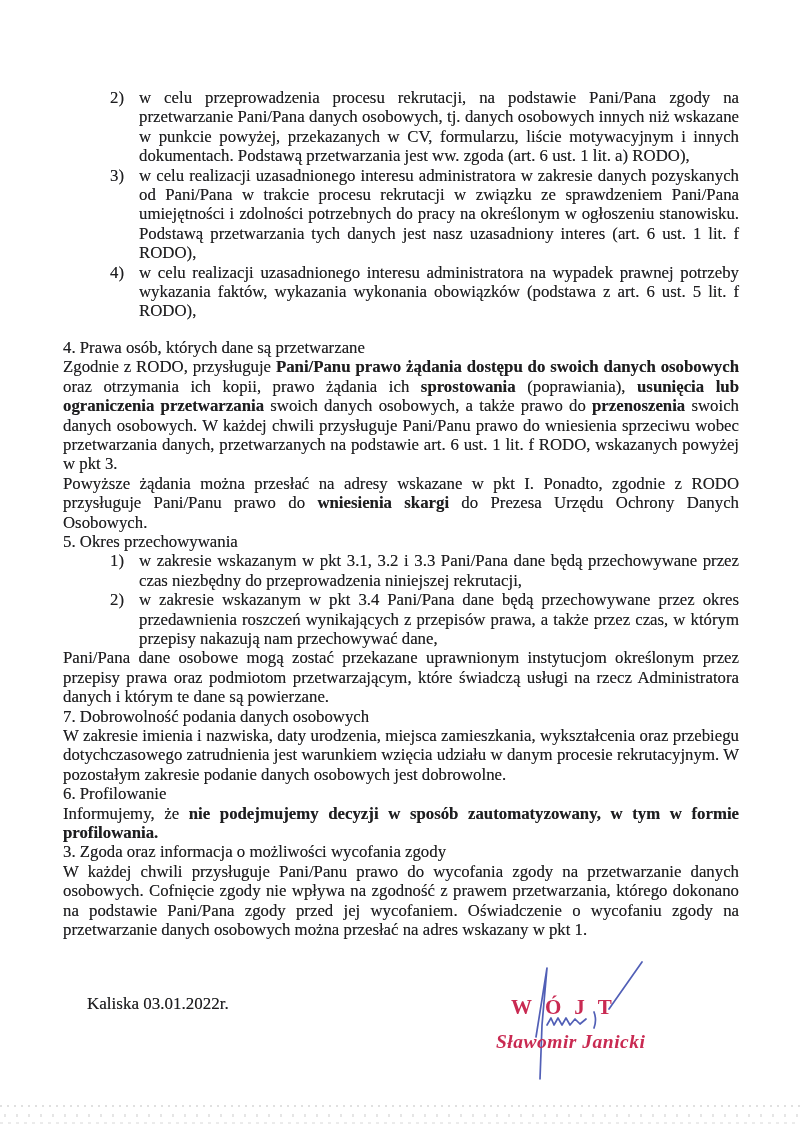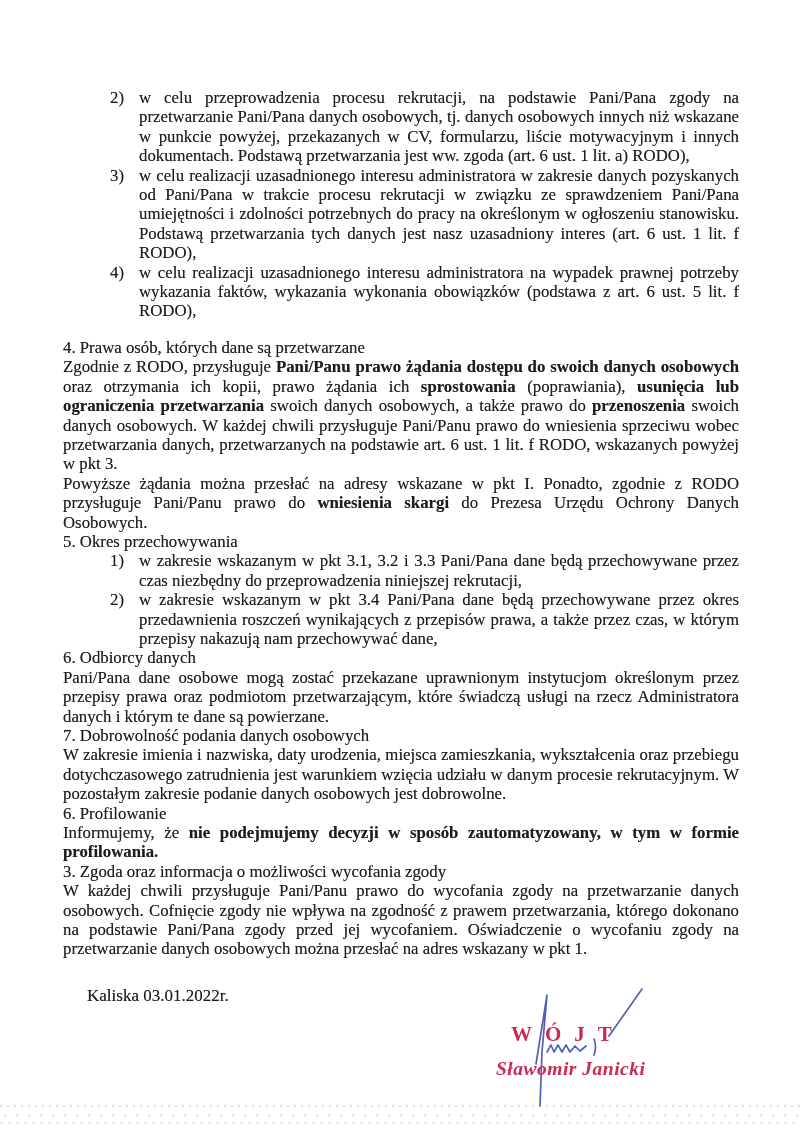--- a/index.html
+++ b/index.html
@@ -40,21 +40,21 @@
   .place-date {
     position: absolute;
     left: 87px;
     top: 986px;
     font-size: 17px;
     text-shadow: 0 0 0.5px rgba(30,30,30,0.55);
   }
   .sig-block {
     position: absolute;
     left: 483px;
-    top: 964px;
+    top: 937px;
     width: 210px;
     height: 150px;
   }
   .stamp-title {
     position: absolute;
     left: 28px;
     top: 58px;
     font-weight: bold;
     font-size: 21px;
     letter-spacing: 13px;
@@ -114,35 +114,34 @@
     <div class="heading">5. Okres przechowywania</div>
     <div class="li">
       <span class="num">1)</span>
       <span><span>w zakresie wskazanym w pkt 3.1, 3.2 i 3.3 Pani/Pana dane będą przechowywane przez czas niezbędny do przeprowadzenia niniejszej rekrutacji,</span></span>
     </div>
     <div class="li">
       <span class="num">2)</span>
       <span><span>w zakresie wskazanym w pkt 3.4 Pani/Pana dane będą przechowywane przez okres przedawnienia roszczeń wynikających z przepisów prawa, a także przez czas, w którym przepisy nakazują nam przechowywać dane,</span></span>
     </div>
 
-    <div class="heading">6. Odbiorcy danych</div>
     <div><span>Pani/Pana dane osobowe mogą zostać przekazane uprawnionym instytucjom określonym przez przepisy prawa oraz podmiotom przetwarzającym, które świadczą usługi na rzecz Administratora danych i którym te dane są powierzane.</span></div>
 
     <div class="heading">7. Dobrowolność podania danych osobowych</div>
     <div><span>W zakresie imienia i nazwiska, daty urodzenia, miejsca zamieszkania, wykształcenia oraz przebiegu dotychczasowego zatrudnienia jest warunkiem wzięcia udziału w danym procesie rekrutacyjnym. W pozostałym zakresie podanie danych osobowych jest dobrowolne.</span></div>
 
     <div class="heading">6. Profilowanie</div>
     <div><span>Informujemy, że </span><span class="b">nie podejmujemy decyzji w sposób zautomatyzowany, w tym w formie profilowania.</span></div>
 
     <div class="heading">3. Zgoda oraz informacja o możliwości wycofania zgody</div>
     <div><span>W każdej chwili przysługuje Pani/Panu prawo do wycofania zgody na przetwarzanie danych osobowych. Cofnięcie zgody nie wpływa na zgodność z prawem przetwarzania, którego dokonano na podstawie Pani/Pana zgody przed jej wycofaniem. Oświadczenie o wycofaniu zgody na przetwarzanie danych osobowych można przesłać na adres wskazany w pkt 1.</span></div>
 
   </div>
 
-  <div class="place-date" style="color: rgb(30, 30, 32);">Kaliska 03.01.2022r.</div>
+  <div class="place-date" style="color: rgb(30, 30, 32); margin-top: 8px;">Kaliska 03.01.2022r.</div>
 
   <div class="sig-block">
     <svg class="sig-ink" viewBox="0 0 210 150" xmlns="http://www.w3.org/2000/svg">
       <g fill="none" stroke-width="1.7" stroke-linecap="round" stroke-linejoin="round" opacity="0.88" stroke="#3a4aad">
         <path d="M 53,100 L 64,31 L 59,88 L 57,142"></path>
         <path d="M 64,88 L 68,81 L 71,88 L 75,81 L 79,88 L 83,81 L 87,88 L 92,82 L 97,87 L 103,82"></path>
         <path d="M 111,75 Q 114,83 111,91"></path>
         <path d="M 126,72 L 159,25"></path>
       </g>
     </svg>

